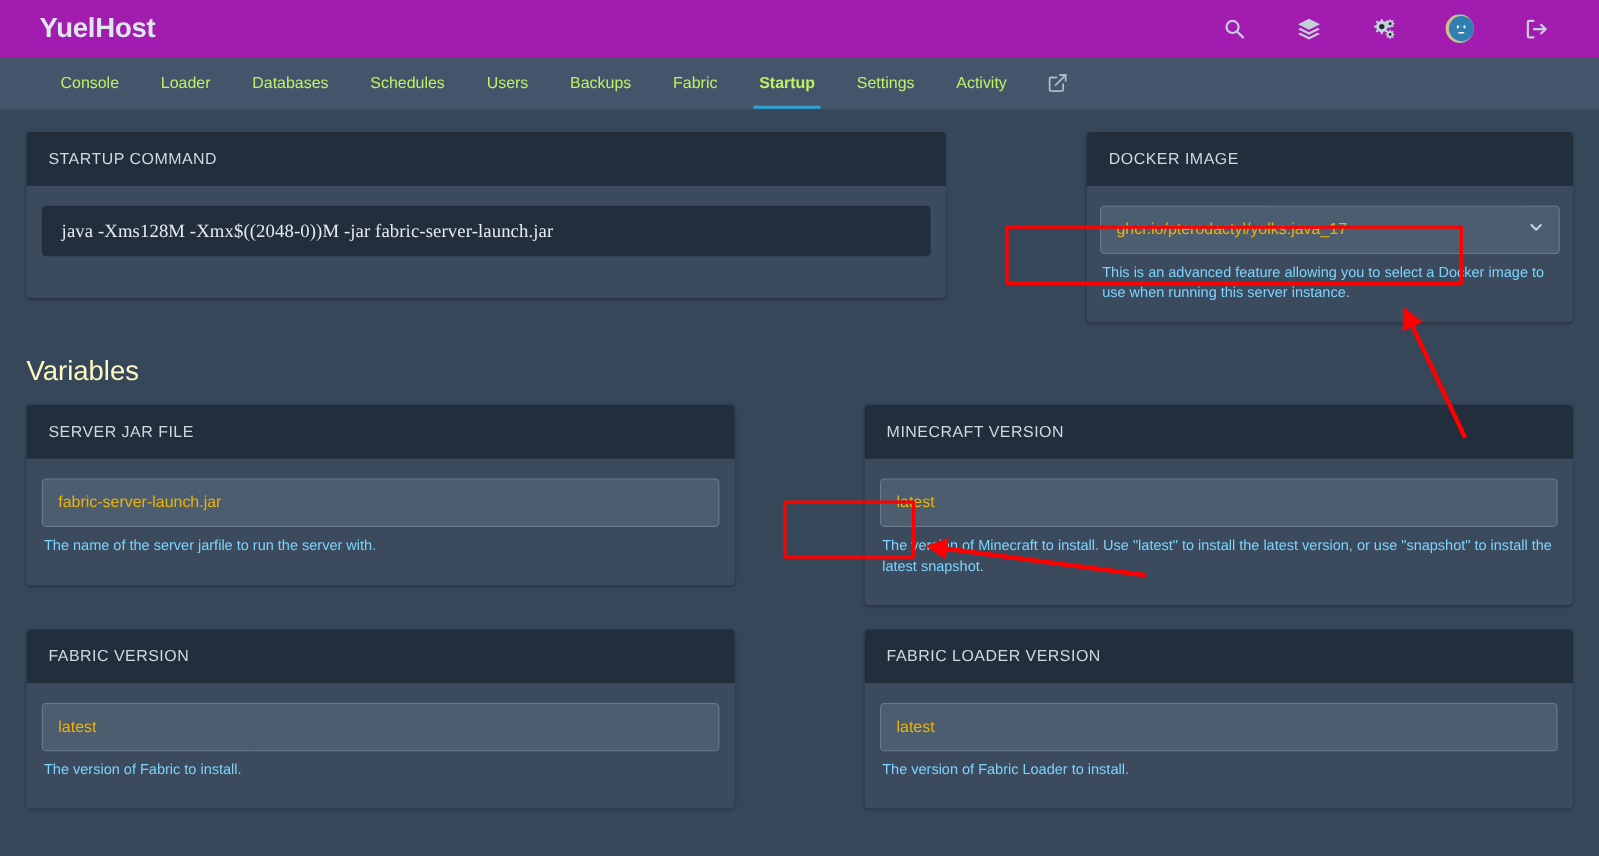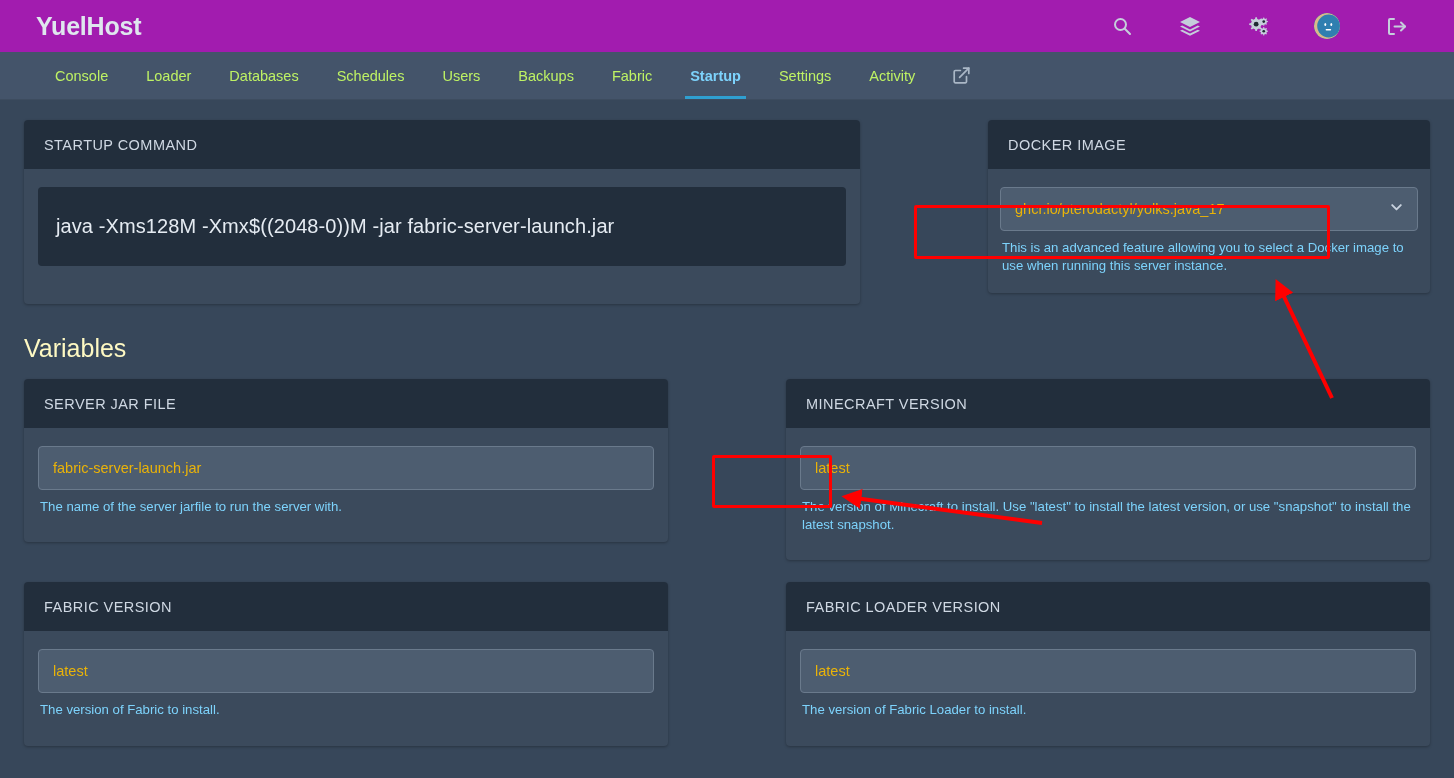--- a/index.html
+++ b/index.html
@@ -61,21 +61,21 @@
     display: flex;
     align-items: center;
     padding: 0 19px;
     font-size: 14.5px;
     color: #bef264;
     cursor: pointer;
     position: relative;
     white-space: nowrap;
   }
   .navitem.active {
-    color: #7dd3fc;
+    color: #bef264;
     font-weight: bold;
   }
   .navitem.active::after {
     content: "";
     position: absolute;
     left: 14px; right: 14px; bottom: 0;
     height: 3px;
     background: #2f9fd0;
   }
   .navitem.iconitem { padding: 0 18px; color: #aab7c6; }
@@ -118,24 +118,24 @@
     padding: 13px 14px;
     font-size: 14.5px;
     color: #eab308;
     width: 100%;
     outline: none;
     font-family: "Liberation Sans", sans-serif;
   }
   .field.mono {
     background: #222e3c;
     border: none;
-    font-family: Liberation Sans, sans-serif;
-    font-size: 20px;
+    font-family: Liberation Serif, serif;
+    font-size: 17px;
     color: #e5ebf2;
-    padding: 28px 18px;
+    padding: 13px 18px;
     letter-spacing: 0.1px;
   }
   .select-wrap { position: relative; }
   .select-wrap .chev {
     position: absolute;
     right: 14px; top: 50%;
     transform: translateY(-50%);
     pointer-events: none;
     color: #c8d2de;
   }

